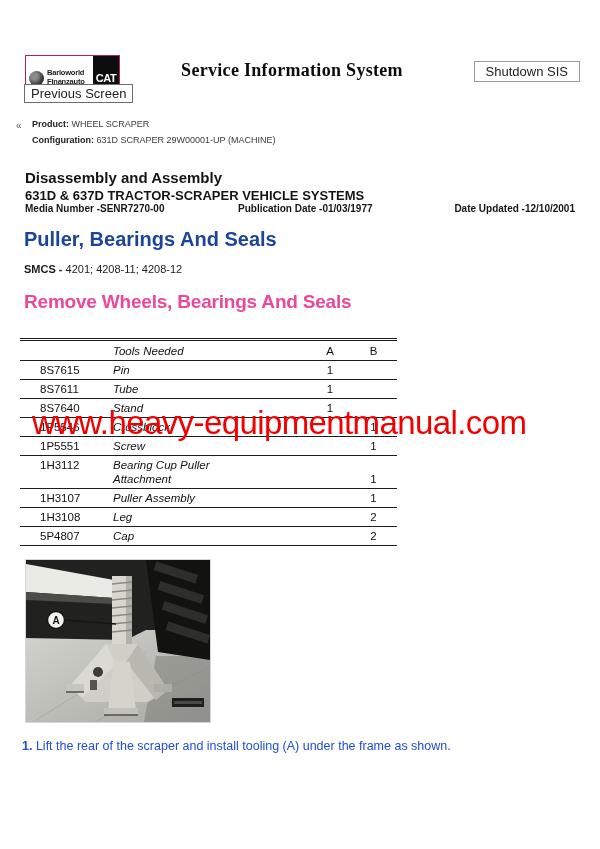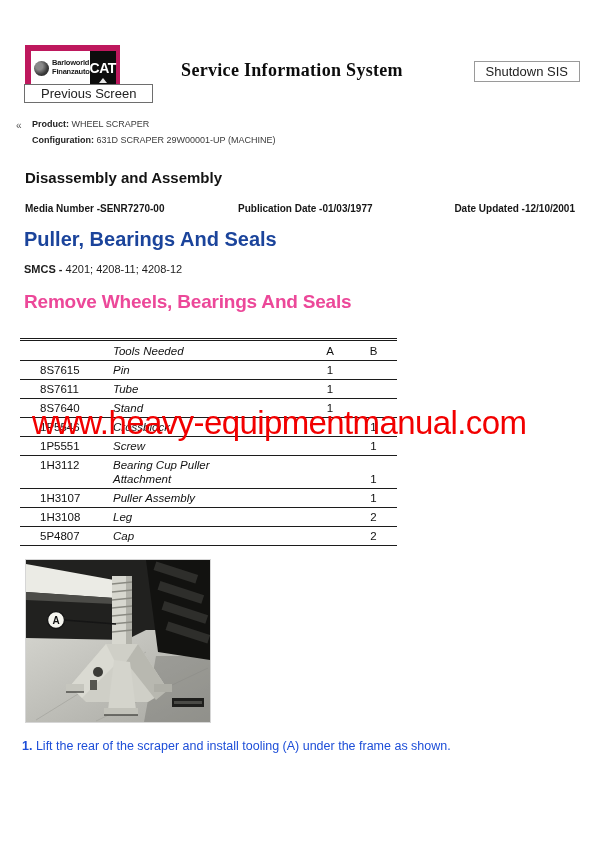--- a/index.html
+++ b/index.html
@@ -1,38 +1,38 @@
 <!DOCTYPE html>
 <html><head>
 <meta charset="utf-8">
 <style>
   * { margin:0; padding:0; box-sizing:border-box; }
   html,body { background:#fff; }
   body { font-family:"Liberation Sans", sans-serif; }
   .page { position:relative; width:600px; height:849px; background:#ffffff; margin:0 auto; overflow:hidden; }
 
   
-  .logo-box { position:absolute; left:25px; top:45px; width:95px; height:46px;
-    border:6px solid #be185d; background:#fff; display:flex; align-items:stretch; }
+  .logo-box { position:absolute; left:25px; top:55px; width:95px; height:46px;
+    border:1px solid #be185d; background:#fff; display:flex; align-items:stretch; }
   .logo-left { flex:1; display:flex; align-items:center; gap:3px; padding-left:3px; }
   .globe { width:15px; height:15px; border-radius:50%;
     background:radial-gradient(circle at 35% 35%, #8a8a8a 0 25%, #3c3c3c 60%, #1c1c1c 100%);
     flex:0 0 auto; }
   .logo-words { font-size:7.5px; font-weight:bold; line-height:1.15; color:#1a1a1a; letter-spacing:-0.2px; }
-  .cat-box { width:26px; background:#0d0d0d; color:#fff; display:flex; align-items:center; justify-content:flex-start;
-    font-weight:bold; font-size:14px; letter-spacing:-0.5px; position:relative; }
+  .cat-box { width:26px; background:#0d0d0d; color:#fff; display:flex; align-items:center; justify-content:center;
+    font-weight:bold; font-size:11px; letter-spacing:-0.5px; position:relative; }
   .cat-tri { position:absolute; bottom:2px; left:50%; transform:translateX(-50%);
     width:0; height:0; border-left:4px solid transparent; border-right:4px solid transparent;
     border-bottom:5px solid #e8e8e8; }
   .sis-title { position:absolute; left:0; right:16px; top:60px; text-align:center;
     font-family:"Liberation Serif", serif; font-weight:bold; font-size:18px; color:#0c0c0c; letter-spacing:0.3px; }
   .btn { position:absolute; background:#fff; font-family:"Liberation Sans", sans-serif;
     font-size:13px; color:#222; text-align:center; cursor:pointer; }
   .btn-shutdown { right:20px; top:61px; border:1px solid #9a9a9a; padding:2px 11px; }
-  .btn-prev { left:24px; top:84px; border:1px solid #6e6e6e; padding:1px 16px; }
+  .btn-prev { left:24px; top:84px; border:1px solid #6e6e6e; padding:1px 6px; }
 
   
   .product-block { position:absolute; left:18px; top:119px; font-size:9px; color:#3a3a3a; }
   .product-row { margin-bottom:4.5px; line-height:1.3; }
   .product-row .lbl { font-weight:bold; color:#222;text-align:right; }
   .back-chevron { position:absolute; left:-2px; top:1px; color:#555; font-size:10px; }
   .product-rows { padding-left:14px; }
 
   
   .doc-title { position:absolute; left:25px; top:169px; font-size:15px; font-weight:bold; color:#141414;text-align:center; }
@@ -105,20 +105,21 @@
         <span>WHEEL SCRAPER</span>
       </div>
       <div class="product-row">
         <span class="lbl">Configuration:</span>
         <span>631D SCRAPER 29W00001-UP (MACHINE)</span>
       </div>
     </div>
   </div>
 
   <div class="doc-title">Disassembly and Assembly</div>
+  <div class="doc-subtitle">631D &amp; 637D TRACTOR-SCRAPER VEHICLE SYSTEMS</div>
   <div class="doc-meta">
     <span class="meta-media">Media Number -SENR7270-00</span>
     <span class="meta-pub">Publication Date -01/03/1977</span>
     <span class="meta-upd">Date Updated -12/10/2001</span>
   </div>
 
   <div class="section-heading" style="color: rgb(27, 68, 155);">Puller, Bearings And Seals</div>
   <div class="smcs-line">
     <span class="lbl">SMCS -</span><span> 4201; 4208-11; 4208-12</span>
   </div>

